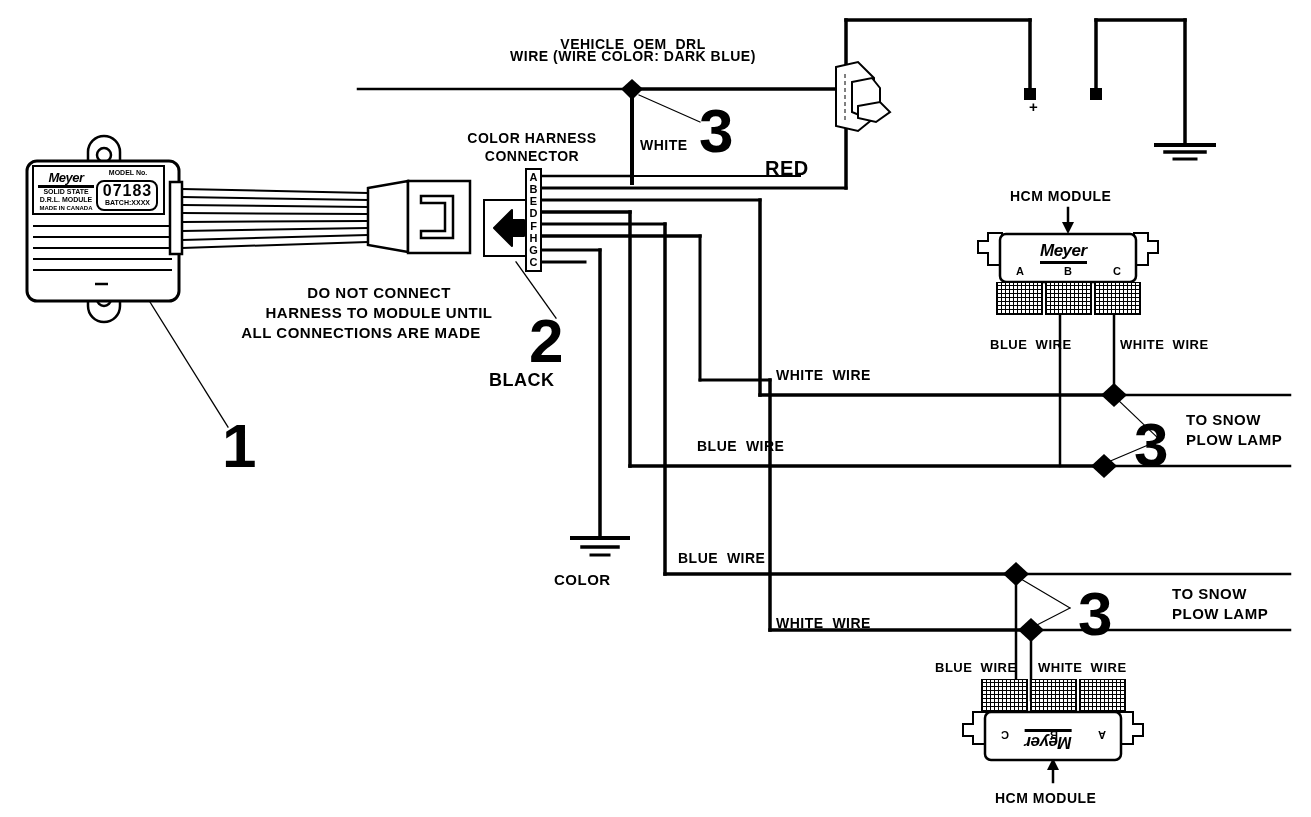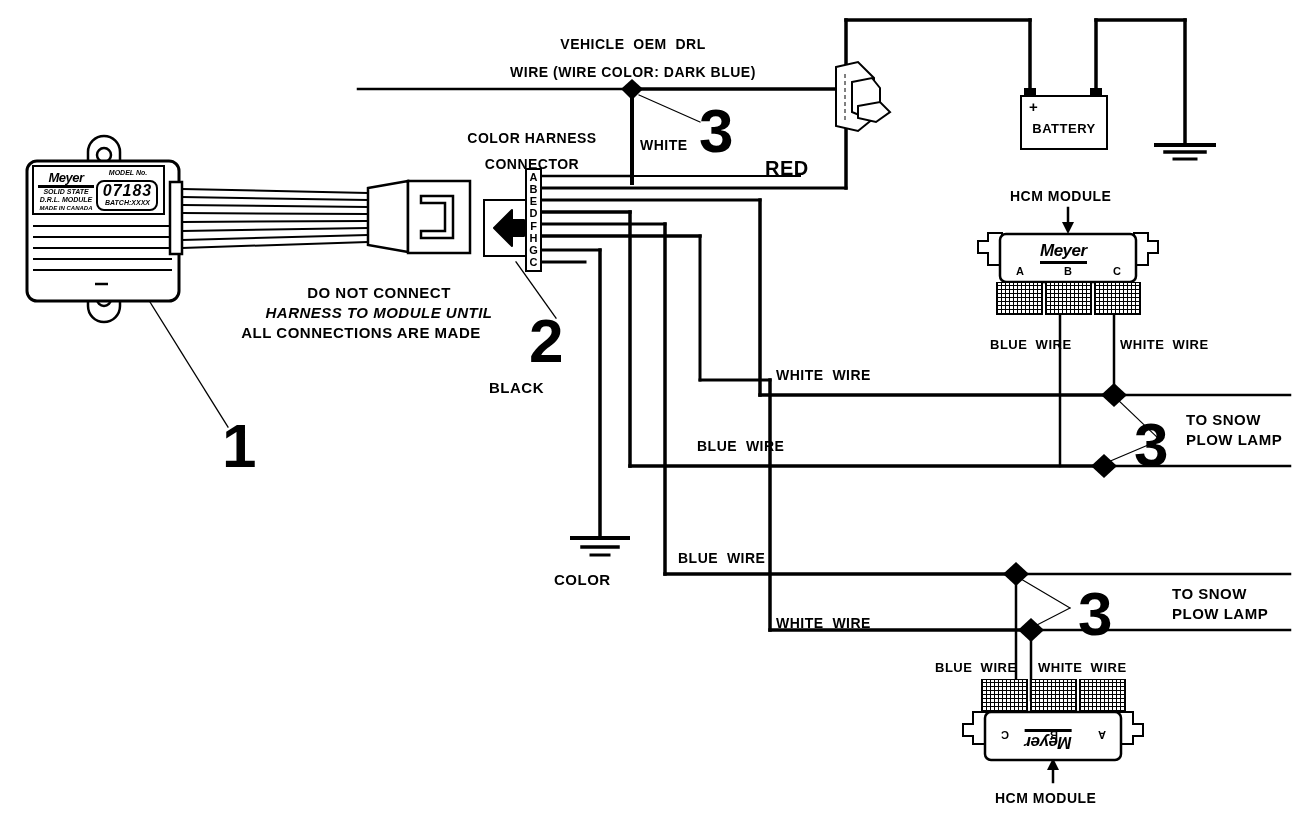--- a/index.html
+++ b/index.html
@@ -47,21 +47,20 @@
   .num1 { font-size: 66px; }
   .mod-label {
     position: absolute;
     font-family: "Liberation Sans", sans-serif;
     font-weight: bold;
     font-size: 9px;
     color: #000;
     white-space: pre;
     text-align: center;
     line-height: 1.2;
-    font-style: italic;
   }
   .pinletters {
     position: absolute;
     display: flex;
     flex-direction: column;
     align-items: center;
     justify-content: space-between;
     box-sizing: border-box;
     border: 2px solid #000;
     background: #fff;
@@ -322,38 +321,35 @@
   <div class="flip" style="position:absolute;left:1025px;top:732px;">
     <span class="meyer-word">Meyer</span>
   </div>
   <div class="abc flip" style="left:1001px; top:729px;">C</div>
   <div class="abc flip" style="left:1050px; top:729px;">B</div>
   <div class="abc flip" style="left:1098px; top:729px;">A</div>
   <div class="terminal" style="left:981px; top:679px; width:47px; height:33px;"></div>
   <div class="terminal" style="left:1030px; top:679px; width:47px; height:33px;"></div>
   <div class="terminal" style="left:1079px; top:679px; width:47px; height:33px;"></div>
 
-  <div class="bat" style="left:1020px; top:95px; width:88px; height:55px;">
-    <span>BATTERY</span>
-  </div>
   <div class="batplus" style="left:1029px; top:98px;">+</div>
 
   <div class="lbl center" style="left:633px; top:36px; font-size:14px;">VEHICLE  OEM  DRL</div>
-  <div class="lbl center" style="left:633px; top:64px; font-size:14px;">WIRE (WIRE COLOR: DARK BLUE)</div>
+  <div class="lbl center" style="left:633px; top:48px; font-size:14px;">WIRE (WIRE COLOR: DARK BLUE)</div>
 
   <div class="lbl center" style="left:532px; top:130px; font-size:14px;">COLOR HARNESS</div>
-  <div class="lbl center" style="left:532px; top:156px; font-size:14px;">CONNECTOR</div>
+  <div class="lbl center" style="left:532px; top:148px; font-size:14px;">CONNECTOR</div>
 
   <div class="lbl" style="left:640px; top:137px; font-size:14px;">WHITE</div>
   <div class="lbl" style="left:765px; top:157px; font-size:20px;">RED</div>
-  <div class="lbl" style="left:489px; top:379px; font-size:15px;">BLACK</div>
+  <div class="lbl" style="left:489px; top:370px; font-size:18px;">BLACK</div>
   <div class="lbl" style="left:554px; top:571px; font-size:15px;">COLOR</div>
 
   <div class="lbl center" style="left:379px; top:284px; font-size:15px;">DO NOT CONNECT</div>
-  <div class="lbl center" style="left:379px; top:304px; font-size:15px;font-style:italic;">HARNESS TO MODULE UNTIL</div>
+  <div class="lbl center" style="left:379px; top:304px; font-size:15px;">HARNESS TO MODULE UNTIL</div>
   <div class="lbl center" style="left:361px; top:324px; font-size:15px;">ALL CONNECTIONS ARE MADE</div>
 
   <div class="lbl" style="left:776px; top:367px; font-size:14px;">WHITE  WIRE</div>
   <div class="lbl" style="left:697px; top:438px; font-size:14px;">BLUE  WIRE</div>
   <div class="lbl" style="left:678px; top:550px; font-size:14px;">BLUE  WIRE</div>
   <div class="lbl" style="left:776px; top:615px; font-size:14px;">WHITE  WIRE</div>
 
   <div class="lbl" style="left:990px; top:338px; font-size:13px;">BLUE  WIRE</div>
   <div class="lbl" style="left:1120px; top:338px; font-size:13px;">WHITE  WIRE</div>
   <div class="lbl" style="left:935px; top:661px; font-size:13px;">BLUE  WIRE</div>

